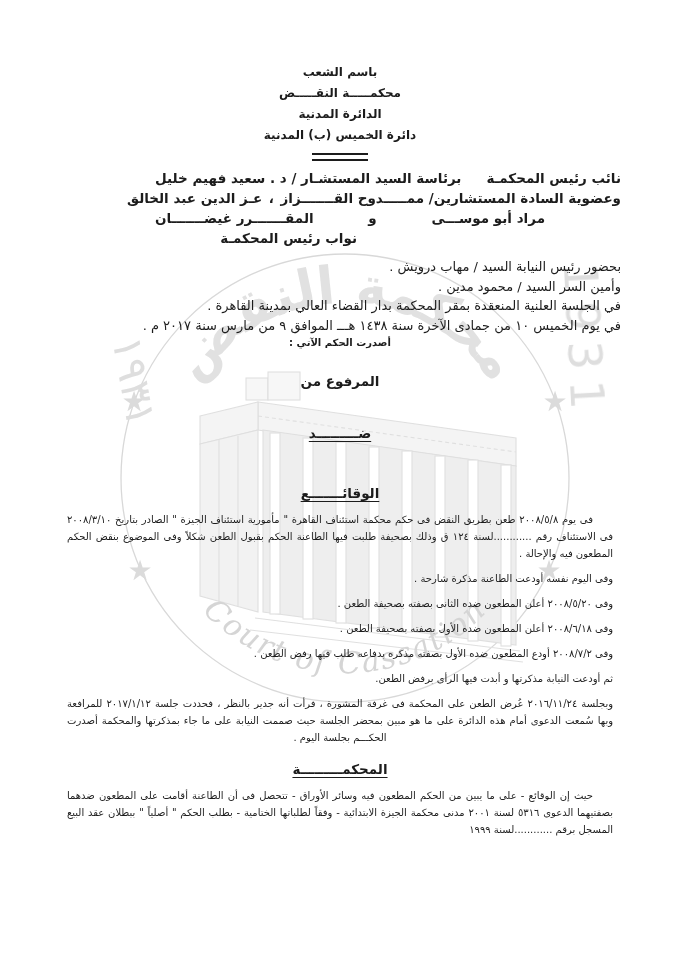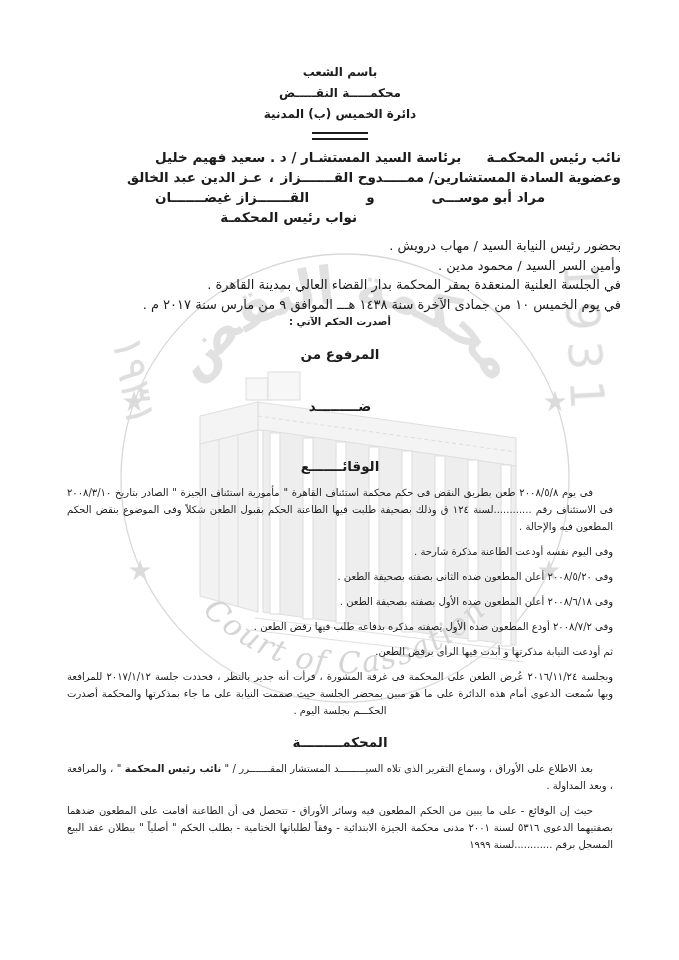--- a/index.html
+++ b/index.html
@@ -19,22 +19,22 @@
   .bench-row.r1{padding-left:96px;}
   .bench-row.r2{padding-left:68px;}
   .bench-row.r3{padding-right:76px;padding-left:96px;}
   .bench-row.r4{padding-right:264px;display:block;}
 
   .body-text{font-size:13px;line-height:19.5px;margin-top:9px;}
   .body-text p{margin:0;}
   .issued{font-weight:bold;text-align:center;font-size:10px;margin-top:2px;}
 
   .section-h{text-align:center;font-weight:bold;font-size:13.5px;line-height:19px;}
-  .ul{text-underline-offset:3px;margin-top:31px;}
-  .mt1{margin-top:18px;}
+  .ul{text-decoration:underline;text-underline-offset:3px;margin-top:31px;}
+  .mt1{margin-top:24px;}
   .mt2{margin-top:33px;}
   .mt3{margin-top:41px;}
   .mt4{margin-top:14px;}
 
   .par{margin:8px;font-size:10px;line-height:17px;text-align:right;}
   .just{text-align:justify;}
   .ind{text-indent:20px;}
   .last-center{text-align-last:center;}
   .facts-block{margin-top:4px;}
   .court-block{margin-top:6px;}
@@ -99,38 +99,39 @@
       <text font-family="DejaVu Serif, serif" font-style="italic" font-size="30" fill="#cbcbcb" letter-spacing="2">
         <textPath href="#botArc" startOffset="50%" text-anchor="middle">Court of Cassation</textPath>
       </text>
     </g>
   </svg>
 
   <div class="content">
 
     <div class="hdr">باسم الشعب</div>
     <div class="hdr">محكمـــــة النقـــــض</div>
+    <div class="hdr">الدائرة المدنية</div>
     <div class="hdr">دائرة الخميس (ب) المدنية</div>
 
     <div class="divider"></div>
 
     <div class="bench">
       <div class="bench-row r1">
         <span>نائب رئيس المحكمـة</span>
         <span>برئاسة السيد المستشـار / د . سعيد فهيم خليل</span>
       </div>
       <div class="bench-row r2">
         <span>وعضوية السادة المستشارين/ ممـــــدوح القـــــــزاز</span>
         <span>،</span>
         <span>عـز الدين عبد الخالق</span>
       </div>
       <div class="bench-row r3">
         <span>مراد أبو موســـى</span>
         <span>و</span>
-        <span>القـــــــزاز غيضـــــــان</span>
+        <span>المقـــــــرر غيضـــــــان</span>
       </div>
       <div class="bench-row r4">
         <span>نواب رئيس المحكمـة</span>
       </div>
     </div>
 
     <div class="body-text">
       <p>بحضور رئيس النيابة السيد / مهاب درويش .</p>
       <p>وأمين السر السيد / محمود مدين .</p>
       <p>في الجلسة العلنية المنعقدة بمقر المحكمة بدار القضاء العالي بمدينة القاهرة .</p>
@@ -149,18 +150,17 @@
       <p class="par">وفى ٢٠٠٨/٥/٢٠ أعلن المطعون ضده الثانى بصفته بصحيفة الطعن .</p>
       <p class="par">وفى ٢٠٠٨/٦/١٨ أعلن المطعون ضده الأول بصفته بصحيفة الطعن .</p>
       <p class="par">وفى ٢٠٠٨/٧/٢ أودع المطعون ضده الأول بصفته مذكره بدفاعه طلب فيها رفض الطعن .</p>
       <p class="par">ثم أودعت النيابة مذكرتها و أبدت فيها الرأى برفض الطعن.</p>
       <p class="par just last-center">وبجلسة ٢٠١٦/١١/٢٤ عُرض الطعن على المحكمة فى غرفة المشورة ، فرأت أنه جدير بالنظر ، فحددت جلسة ٢٠١٧/١/١٢ للمرافعة وبها سُمعت الدعوى أمام هذه الدائرة على ما هو مبين بمحضر الجلسة حيث صممت النيابة على ما جاء بمذكرتها والمحكمة أصدرت الحكـــم بجلسة اليوم .</p>
     </div>
 
     <div class="section-h mt4"><span class="ul">المحكمـــــــــة</span></div>
 
     <div class="court-block">
-      <p class="par just ind"><span>بعد الاطلاع على الأوراق ، وسماع التقرير الذى تلاه السيـــــــــد المستشار المقـــــــرر / " </span><b>نائب رئيس المحكمة</b><span> " ، والمرافعة ، وبعد المداولة .</span></p>
       <p class="par just ind">حيث إن الوقائع - على ما يبين من الحكم المطعون فيه وسائر الأوراق - تتحصل فى أن الطاعنة أقامت على المطعون ضدهما بصفتيهما الدعوى ٥٣١٦ لسنة ٢٠٠١ مدنى محكمة الجيزة الابتدائية - وفقاً لطلباتها الختامية - بطلب الحكم " أصلياً " ببطلان عقد البيع المسجل برقم ............لسنة ١٩٩٩</p>
     </div>
 
   </div>
 </div>
 
 </body></html>

